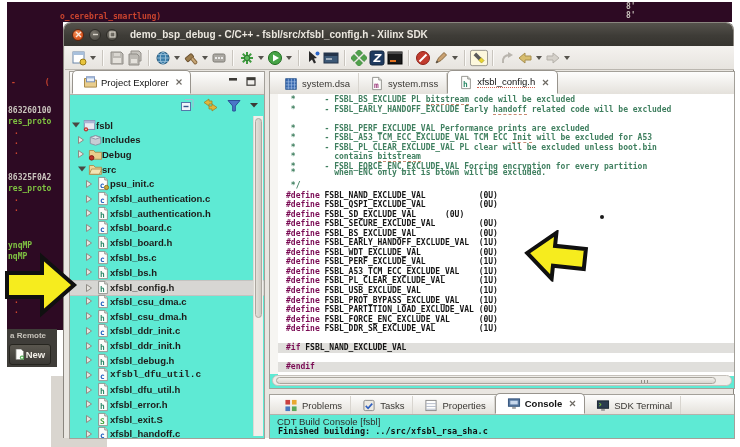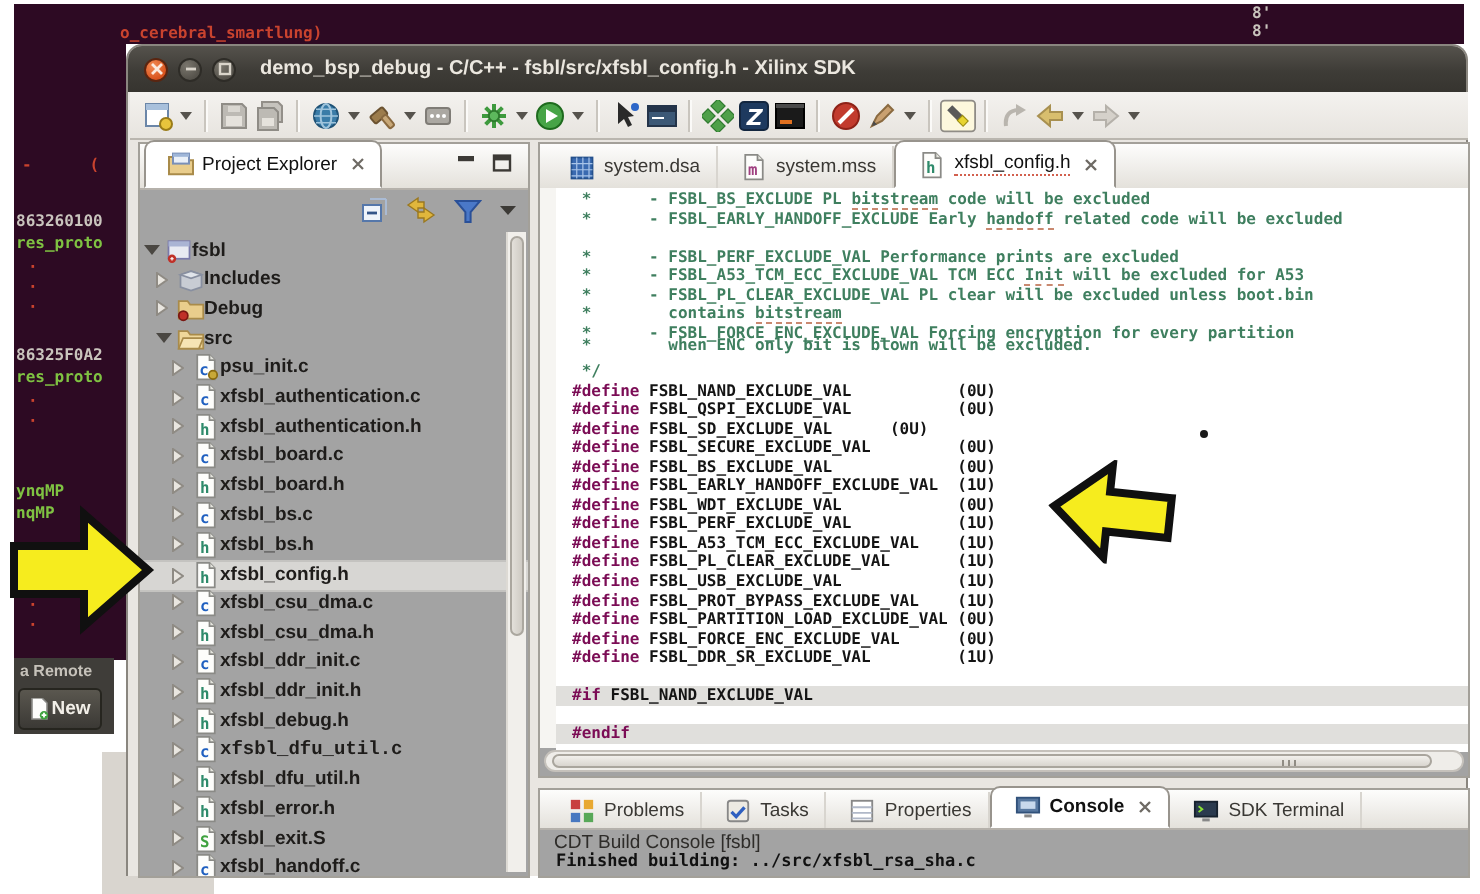--- a/index.html
+++ b/index.html
@@ -32,21 +32,21 @@
   .wbtn.gray{background:radial-gradient(circle at 35% 30%,#7A766D,#55524B 70%);border:1px solid #2E2C27;box-sizing:border-box;}
   #win-title{margin-left:12px;font:bold 10px "Liberation Sans",sans-serif;color:#EBE7DF;white-space:nowrap;}
   #toolbar{position:absolute;left:1px;top:23px;width:669px;height:24px;background:linear-gradient(#F4F2EF,#E7E4DF);
            border-bottom:1px solid #BAB6AF;display:flex;align-items:center;padding-left:5px;box-sizing:border-box;}
   .tbi{width:18px;height:18px;display:flex;align-items:center;justify-content:center;flex:none;}
   .dd{width:0;height:0;border-left:3px solid transparent;border-right:3px solid transparent;
       border-top:4px solid #56534D;margin:0 2px;flex:none;}
   .sep{width:1px;height:16px;background:#C9C5BE;border-right:1px solid #FBFAF8;margin:0 4px;flex:none;}
 
   
-  .panel{position:absolute;background:#a3a3a3;border:1px solid #A3A099;box-sizing:border-box;}
+  .panel{position:absolute;background:#5eead4;border:1px solid #A3A099;box-sizing:border-box;}
   .tabstrip{position:absolute;left:0;top:0;right:0;height:22px;background:linear-gradient(#FDFDFC,#E4E1DB);
             border-bottom:1px solid #B5B1AB;display:flex;align-items:flex-end;}
   .tab{display:flex;align-items:center;gap:4px;height:21px;padding:0 8px;font:9.5px "Liberation Sans",sans-serif;
        color:#3A3834;white-space:nowrap;border-right:1px solid #D8D5CF;}
   .tab.act{background:#fff;border:1px solid #98948D;border-bottom:1px solid #fff;border-radius:5px 5px 0 0;height:22px;color:#111;}
   .tab .xg{margin-left:3px;}
   .redunder{border-bottom:1px dotted #D2604E;}
 
   
   #explorer{left:68px;top:70px;width:196px;height:368px;}

